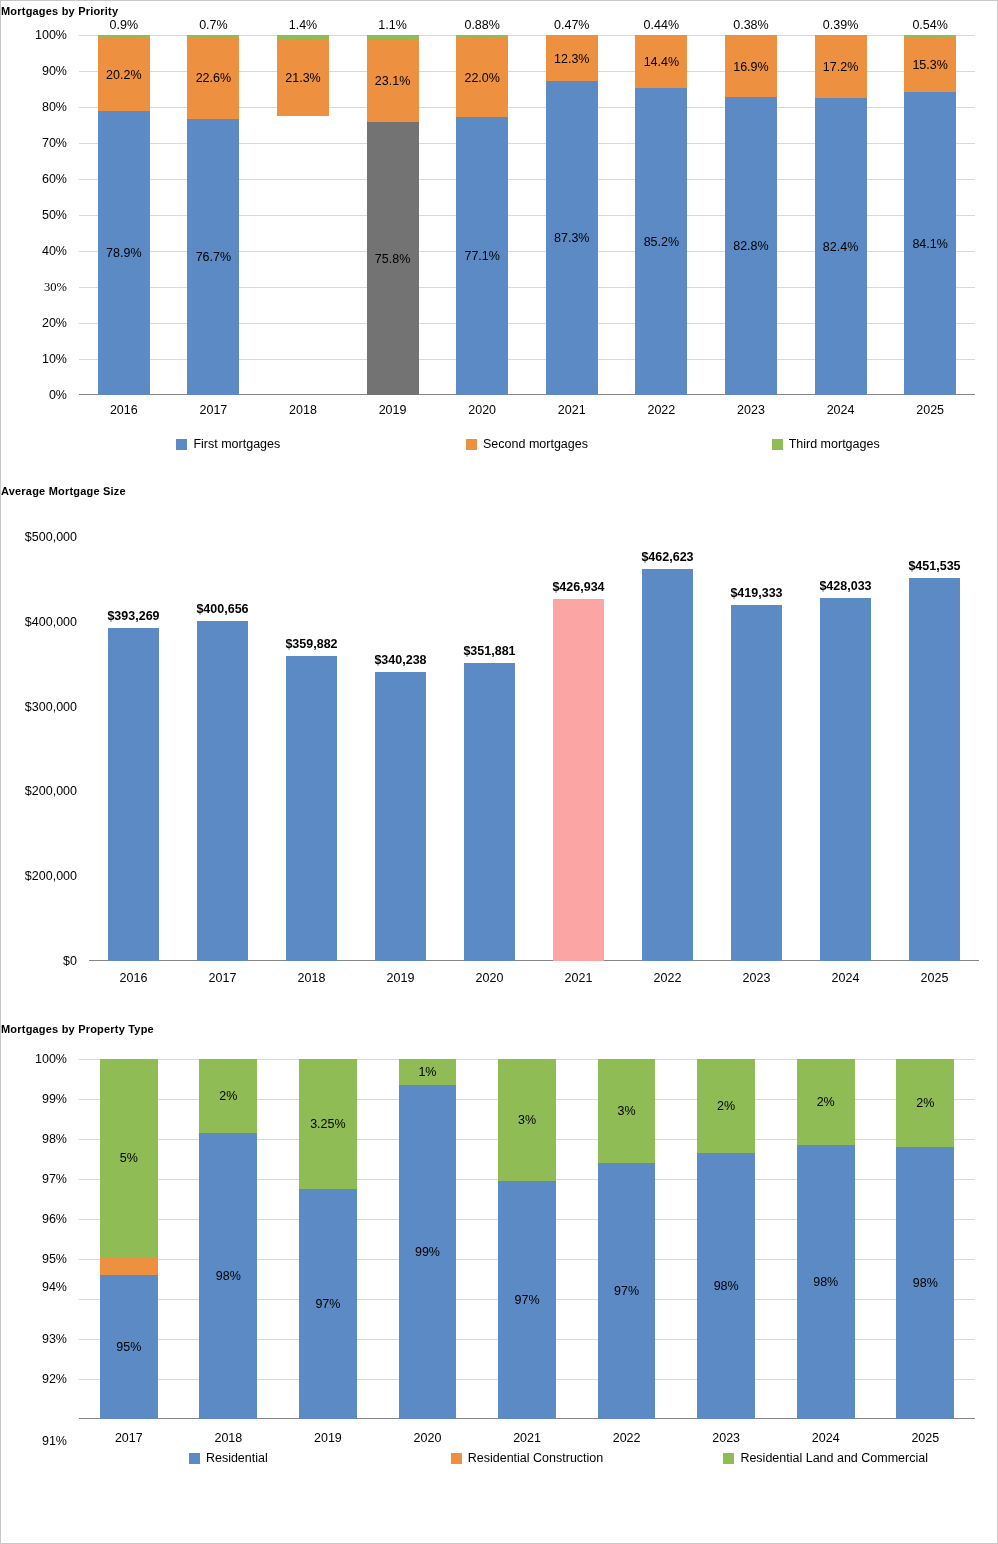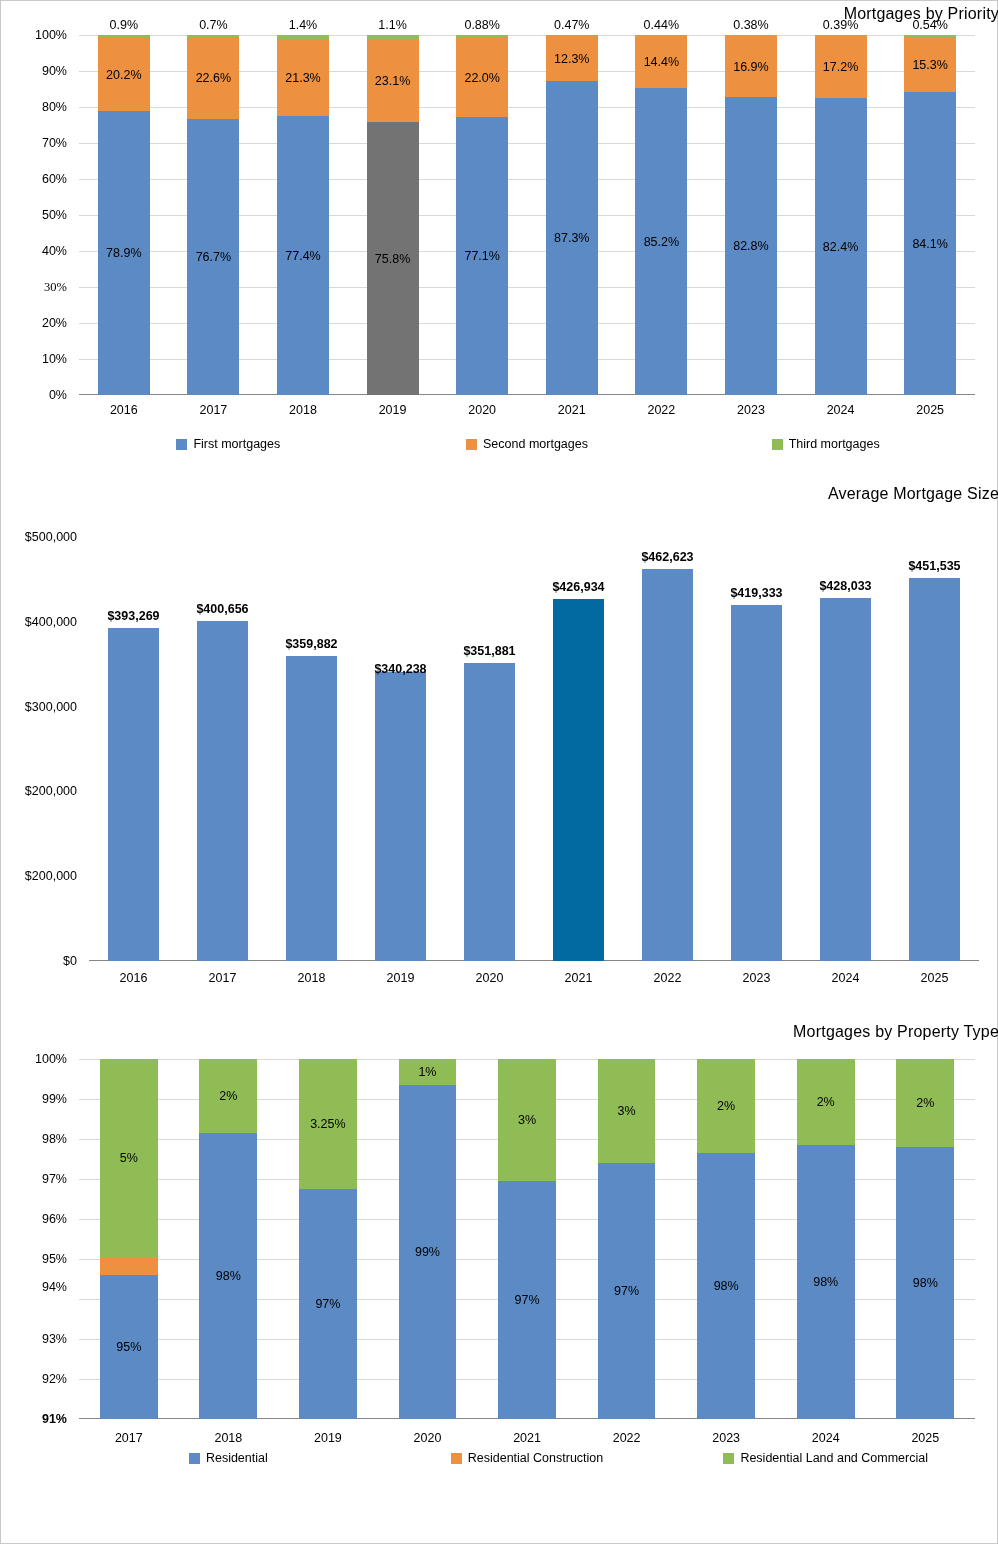--- a/index.html
+++ b/index.html
@@ -22,23 +22,23 @@
     border: 1px solid #c8c8c8;
     position: relative;
   }
 
   
   .chart-block {
     position: relative;
     width: 100%;
   }
   .chart-title {
-    text-align: right;
-    font-size: 16px;
-    font-weight: normal;
+    text-align: left;
+    font-size: 11px;
+    font-weight: bold;
     letter-spacing: 0.2px;
   }
   .plot-wrap {
     position: relative;
   }
   .y-axis-labels {
     position: absolute;
     left: 0;
     top: 0;
     width: 72px;
@@ -212,23 +212,20 @@
                 <div class="seg" style="bottom: 76.7%; height: 22.6%; background: rgb(237, 144, 64);">
                   <span class="seg-lab">22.6%</span>
                 </div>
                 <div class="seg" style="bottom: 99.3%; height: 0.7%; background: rgb(143, 188, 84);">
                   <span class="seg-lab outside">0.7%</span>
                 </div>
               </div>
             </div>
             <div class="bar-slot">
               <div class="bar" style="height: 100%;">
-                <div class="seg" style="bottom: 0%; height: 77.4%; background: rgb(91, 138, 197);">
-                  <span class="seg-lab">77.4%</span>
-                </div>
                 <div class="seg" style="bottom: 77.4%; height: 21.3%; background: rgb(237, 144, 64);">
                   <span class="seg-lab">21.3%</span>
                 </div>
                 <div class="seg" style="bottom: 98.7%; height: 1.4%; background: rgb(143, 188, 84);">
                   <span class="seg-lab outside">1.4%</span>
                 </div>
               </div>
             </div>
             <div class="bar-slot">
               <div class="bar" style="height: 100%;">
@@ -376,30 +373,30 @@
                 <div class="value-lab" style="top: -19px;">$400,656</div>
               </div>
             </div>
             <div class="bar-slot">
               <div class="bar" style="height: 71.9764%; background: rgb(91, 138, 197);">
                 <div class="value-lab" style="top: -19px;">$359,882</div>
               </div>
             </div>
             <div class="bar-slot">
               <div class="bar" style="height: 68.0476%; background: rgb(91, 138, 197);">
-                <div class="value-lab" style="top: -19px; margin-top: 9px;">$340,238</div>
+                <div class="value-lab" style="top: -19px;">$340,238</div>
               </div>
             </div>
             <div class="bar-slot">
               <div class="bar" style="height: 70.3762%; background: rgb(91, 138, 197);">
                 <div class="value-lab" style="top: -19px;">$351,881</div>
               </div>
             </div>
             <div class="bar-slot">
-              <div class="bar" style="height: 85.3868%; background: #0369a1;">
+              <div class="bar" style="height: 85.3868%; background: #fca5a5;">
                 <div class="value-lab" style="top: -19px;">$426,934</div>
               </div>
             </div>
             <div class="bar-slot">
               <div class="bar" style="height: 92.5246%; background: rgb(91, 138, 197);">
                 <div class="value-lab" style="top: -19px;">$462,623</div>
               </div>
             </div>
             <div class="bar-slot">
               <div class="bar" style="height: 83.8666%; background: rgb(91, 138, 197);">
@@ -430,21 +427,21 @@
           <div class="x-lab">2024</div>
           <div class="x-lab">2025</div>
         </div>
     </div>
   </div>
 
   <div class="chart-block" style="position:absolute; left:0; top:1022px; width:998px; height:470px;">
     <div class="chart-title">Mortgages by Property Type</div>
     <div class="plot-wrap" style="position:absolute; left:0; top:22px; width:998px; height:400px;">
       <div class="y-axis-labels" id="c3y">
-          <div class="y-lab" style="top: 374px; font-weight: bold;">91%</div>
+          <div class="y-lab" style="top: 396px;">91%</div>
           <div class="y-lab" style="top: 334px;">92%</div>
           <div class="y-lab" style="top: 294px;">93%</div>
           <div class="y-lab" style="top: 242px;">94%</div>
           <div class="y-lab" style="top: 214px;">95%</div>
           <div class="y-lab" style="top: 174px;">96%</div>
           <div class="y-lab" style="top: 134px;">97%</div>
           <div class="y-lab" style="top: 94px;">98%</div>
           <div class="y-lab" style="top: 54px;">99%</div>
           <div class="y-lab" style="top: 14px;">100%</div>
         </div>

